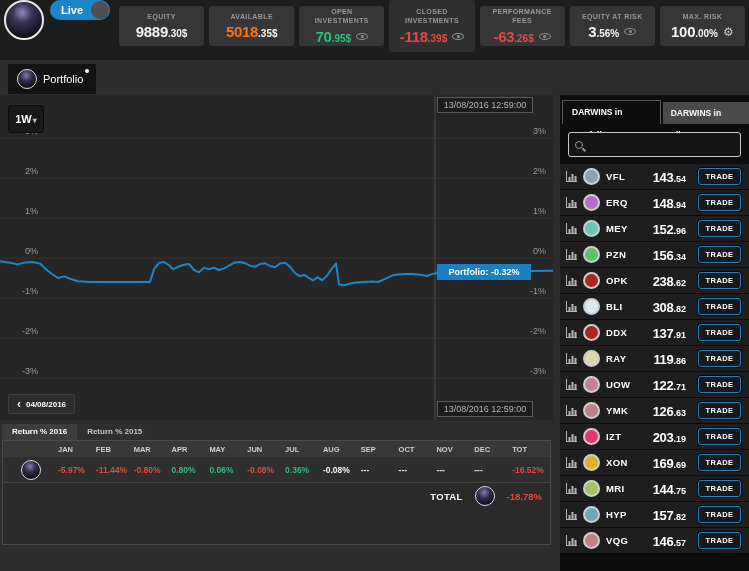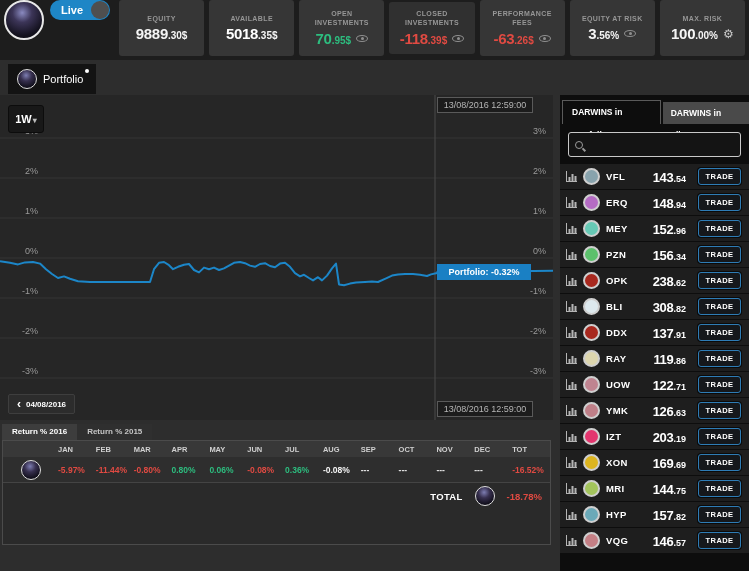--- a/index.html
+++ b/index.html
@@ -10,21 +10,21 @@
   
   .topbar { height:60px; background:#1d1d1d; display:flex; align-items:flex-start; padding:0 4px; }
   .avatar { width:40px; height:40px; border-radius:50%; border:2px solid #e8e8e8; flex:0 0 auto;
             background:radial-gradient(circle at 45% 30%, #8a8ac0 0%, #3c3558 30%, #14121f 70%, #060608 100%); }
   .live-toggle { width:60px; height:20px; background:#1e86c6; border-radius:11px; margin-left:6px;
                  display:flex; align-items:center; position:relative; cursor:pointer; flex:0 0 auto; }
   .live-toggle .lbl { color:#fff; font-size:11px; font-weight:bold; margin-left:11px; }
   .live-toggle .knob { width:18px; height:18px; background:#4f4f4f; border-radius:50%;
                        position:absolute; right:1px; top:1px; }
   .stats { display:flex; align-items:center; gap:5px; margin-left:9px; flex:1; }
-  .stat-box { background:#363636; border-radius:3px; height:56px; padding:4px 6px 3px;
+  .stat-box { background:#363636; border-radius:3px; height:40px; padding:4px 6px 3px;
               display:flex; flex-direction:column; align-items:center; justify-content:center; flex:1; }
   .stat-box.tall { height:52px; background:#303030; }
   .stat-label { font-size:7px; color:#969696; letter-spacing:.4px; font-weight:bold;
                 text-align:center; line-height:1.25; }
   .stat-value { display:flex; align-items:baseline; margin-top:2px; }
   .stat-value .vmain { font-size:15px; font-weight:bold; letter-spacing:-.3px; }
   .stat-value .vdec  { font-size:10px; font-weight:bold; }
   .eye { display:inline-block; width:12px; height:7px; border:1px solid #8f8f8f; border-radius:50%;
          position:relative; margin-left:5px; align-self:center; }
   .eye::after { content:''; position:absolute; width:3px; height:3px; background:#8f8f8f;
@@ -136,21 +136,21 @@
     <div class="stat-label">EQUITY</div>
     <div class="stat-value">
       <span class="vmain" style="color: rgb(245, 245, 245);">9889</span>
             <span class="vdec" style="color: rgb(245, 245, 245);">.30$</span>
     </div>
   </div>
 
   <div class="stat-box">
     <div class="stat-label">AVAILABLE</div>
     <div class="stat-value">
-      <span class="vmain" style="color: #ffffff;">5018</span>
+      <span class="vmain" style="color: #f97316;">5018</span>
             <span class="vdec" style="color: rgb(245, 245, 245);">.35$</span>
     </div>
   </div>
 
   <div class="stat-box">
     <div class="stat-label">OPEN INVESTMENTS</div>
     <div class="stat-value">
       <span class="vmain" style="color: rgb(45, 189, 127);">70</span>
             <span class="vdec" style="color: rgb(45, 189, 127);">.95$</span>
     <span class="eye"></span>

